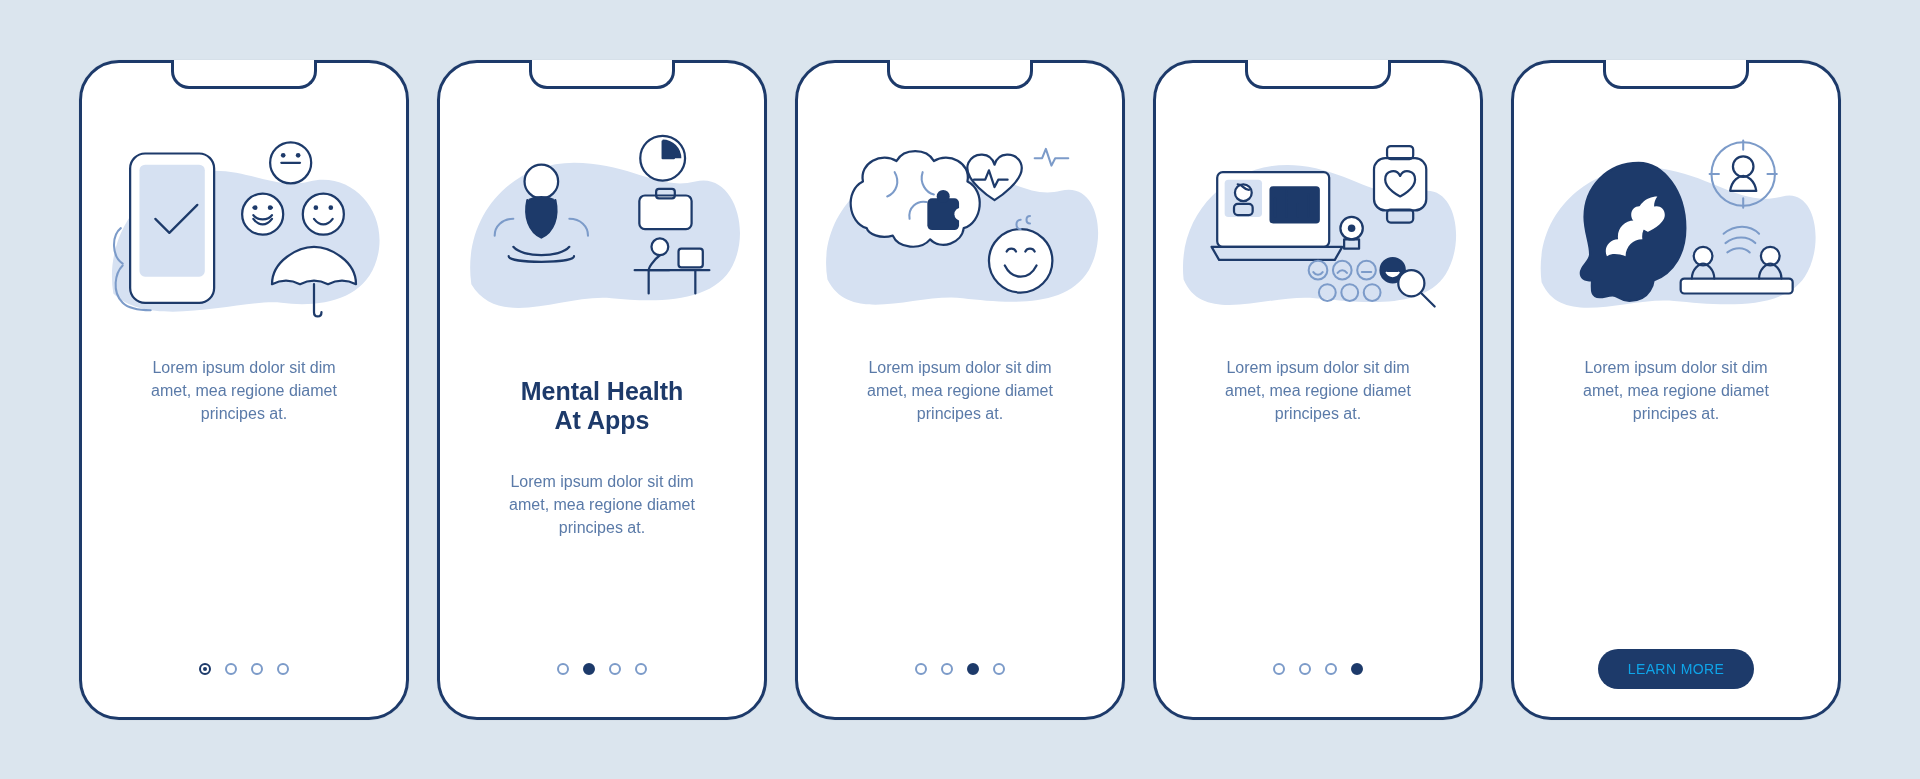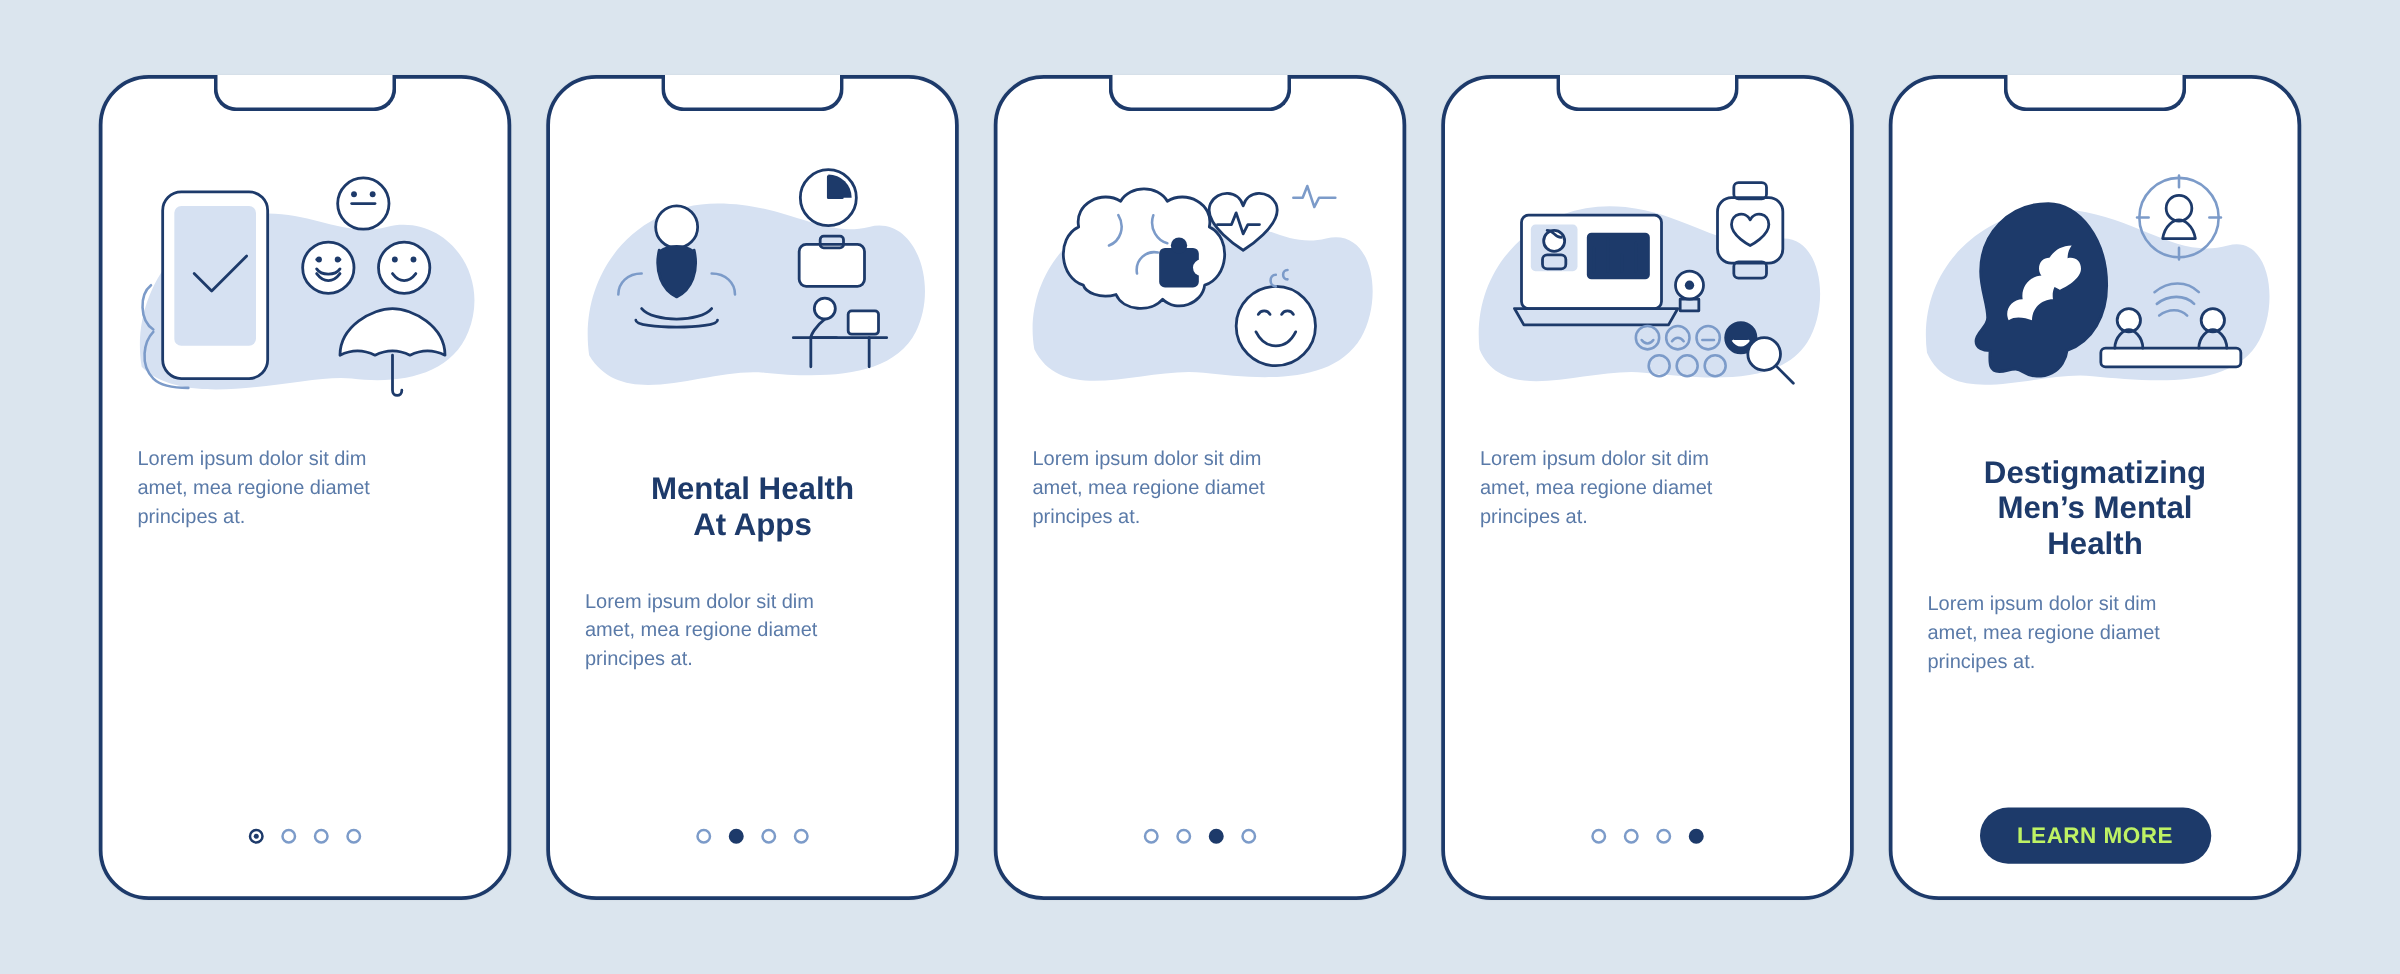--- a/index.html
+++ b/index.html
@@ -59,21 +59,21 @@
     text-align:center;
     margin-top:30px;
     min-height:84px;
     display:flex;align-items:center;justify-content:center;
     white-space:pre-line;
   }
   .body{
     color:var(--body);
     font-size:16px;
     line-height:1.45;
-    text-align:left;
+    text-align:center;
     margin-top:22px;
     padding:0 6px;
     white-space:pre-line;
   }
   .footer{
     margin-top:auto;
     display:flex;align-items:center;justify-content:center;
     height:48px;
   }
   .dots{display:flex;gap:14px}
@@ -86,24 +86,24 @@
   .dot.active.filled{background:var(--accent)}
   .dot.ring{ 
     position:relative;border-color:var(--accent);
   }
   .dot.ring::after{
     content:"";position:absolute;inset:2px;border-radius:50%;
     background:var(--accent);
   }
   .cta{
     background:var(--accent);
-    color:#bef264;border:none;
-    font-weight:700;letter-spacing:.4px;
+    color:#0ea5e9;border:none;
+    font-weight:400;letter-spacing:.4px;
     padding:12px 30px;border-radius:999px;
-    font-size:18px;cursor:pointer;
+    font-size:14px;cursor:pointer;
   }
 
   
   .ln{fill:none;stroke:var(--stroke);stroke-width:2.4;stroke-linecap:round;stroke-linejoin:round}
   .lp{fill:none;stroke:var(--stroke-light);stroke-width:2.2;stroke-linecap:round;stroke-linejoin:round}
   .fp{fill:var(--pale)}
   .fd{fill:var(--accent)}
   .fw{fill:#fff}
 </style>
 </head>
@@ -301,23 +301,20 @@
         <g transform="translate(155,150)">
           <rect class="ln fw" x="0" y="34" width="120" height="16" rx="4"></rect>
           <circle class="ln fw" cx="24" cy="10" r="10"></circle>
           <path class="ln" d="M12 34c0-10 8-16 12-16s12 6 12 16"></path>
           <circle class="ln fw" cx="96" cy="10" r="10"></circle>
           <path class="ln" d="M84 34c0-10 8-16 12-16s12 6 12 16"></path>
           <path class="lp" d="M50 6c8-6 18-6 24 0M48 -4c10-8 24-8 32 0M46 -14c12-10 28-10 38 0"></path>
         </g>
       </svg>
     </div>
-    <div class="title">Destigmatizing
-Men’s Mental
-Health</div>
     <div class="body">Lorem ipsum dolor sit dim
 amet, mea regione diamet
 principes at.</div>
     <div class="footer">
       <button class="cta">LEARN MORE</button>
     </div>
   </div>
 
 </div>
 

